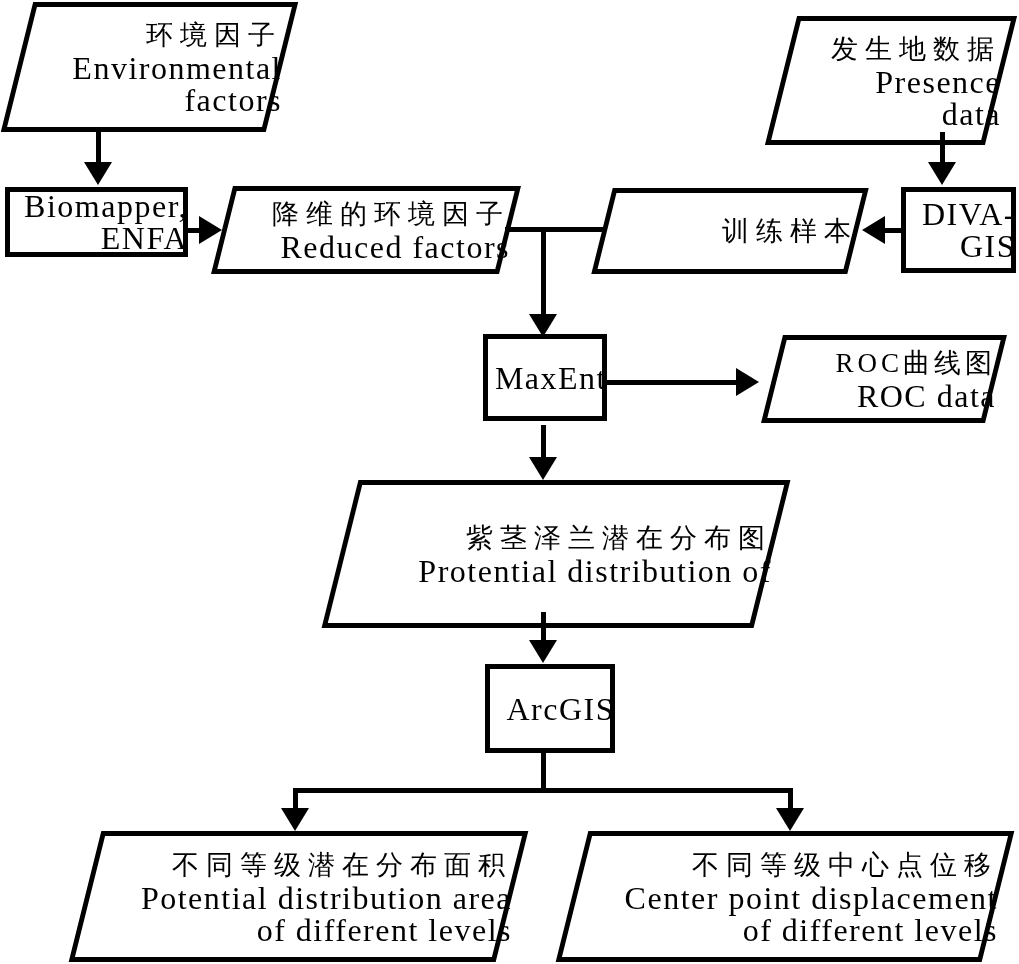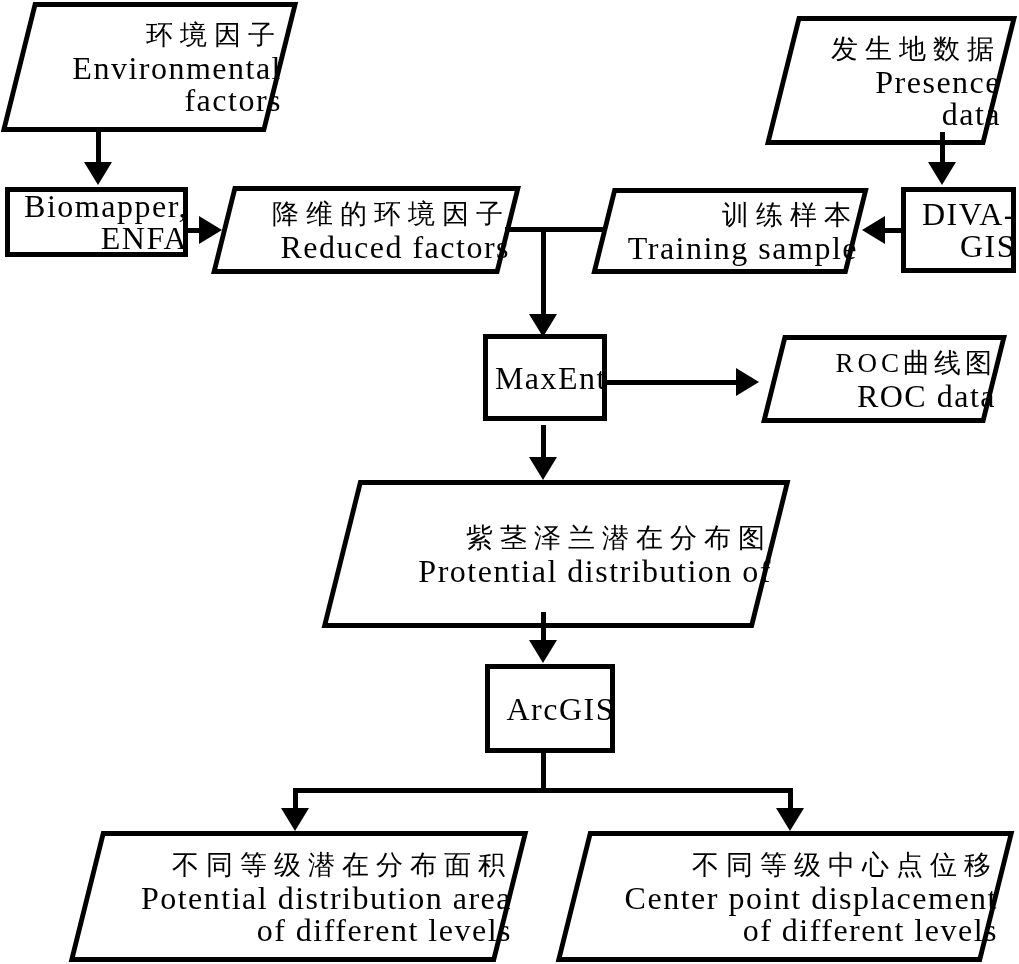--- a/index.html
+++ b/index.html
@@ -86,21 +86,20 @@
     <div class="label">
       <div class="zh">降维的环境因子</div>
       <div class="en">Reduced factors</div>
     </div>
   </div>
 
   <div class="node para" style="left:602px;top:188px;width:256px;height:86px">
     <div class="shape"></div>
     <div class="label">
       <div class="zh">训练样本</div>
-      <div class="en">Training sample</div>
     </div>
   </div>
 
   <div class="node rect" style="left:901px;top:187px;width:115px;height:86px">
     <div class="shape"></div>
     <div class="label">
       <div class="en">DIVA-</div>
       <div class="en">GIS</div>
     </div>
   </div>

